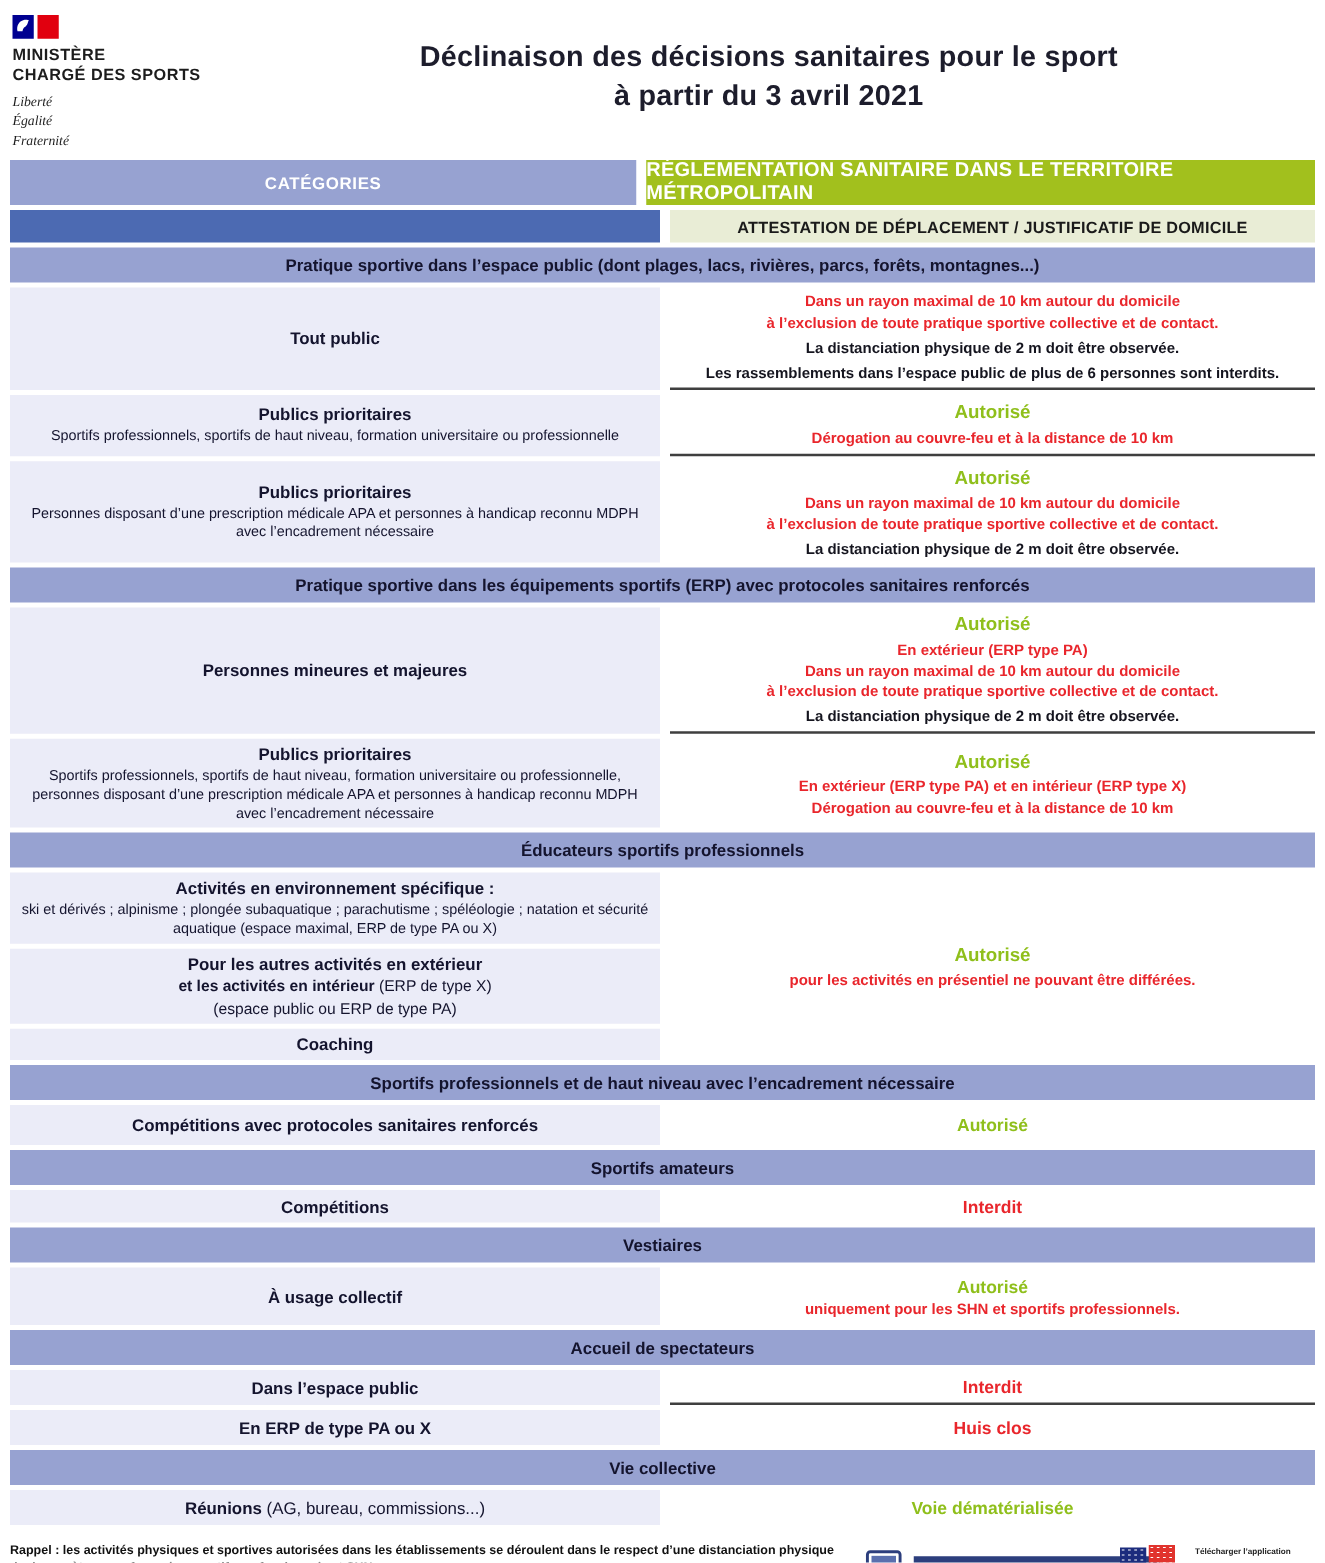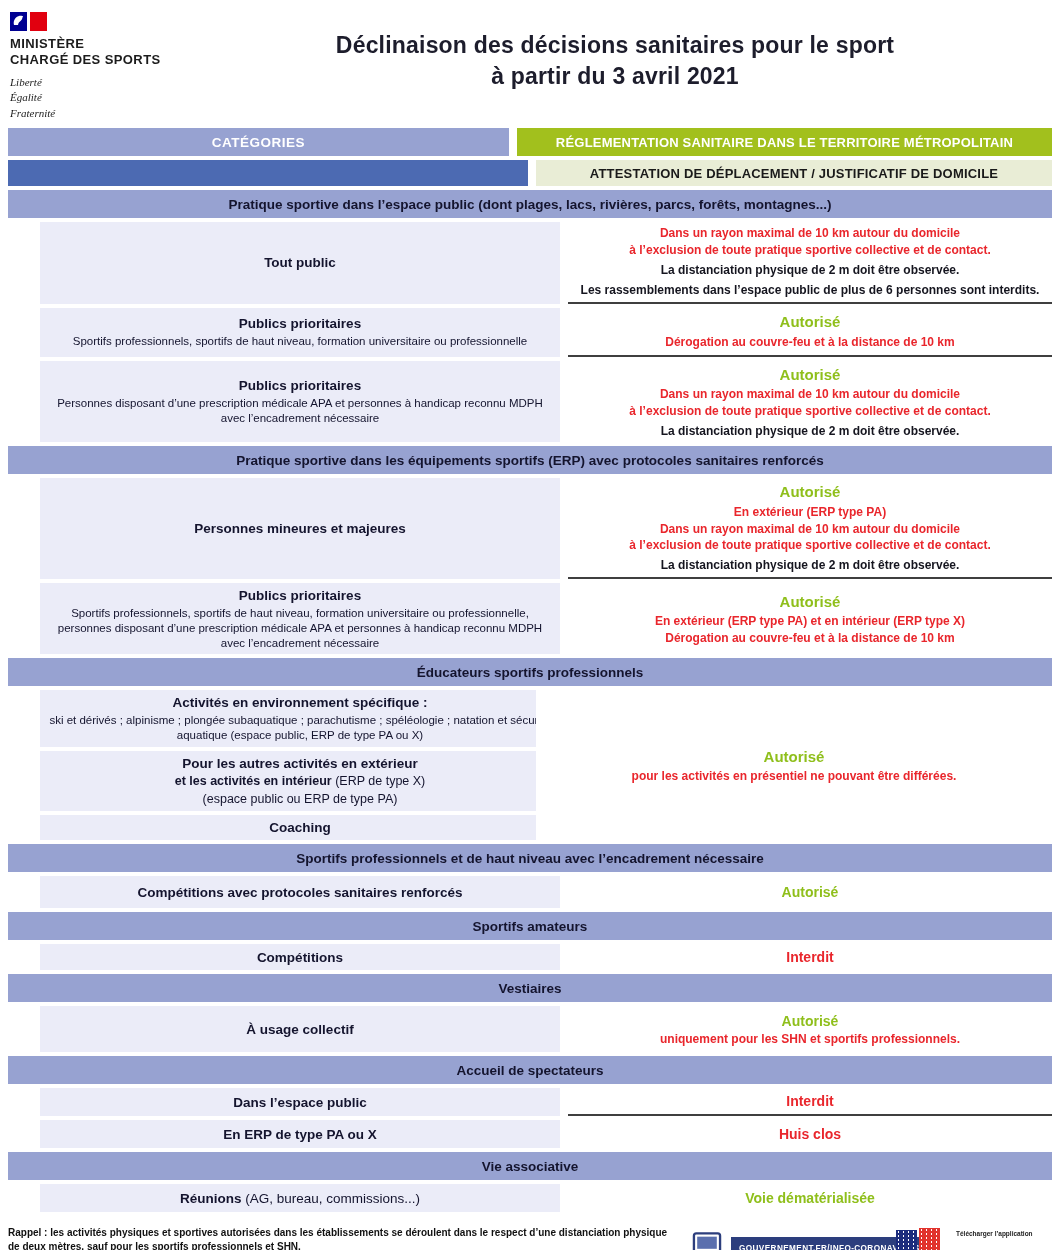--- a/index.html
+++ b/index.html
@@ -26,26 +26,26 @@
   .flag .b,.flag .r{width:17px;height:19px;display:inline-block;position:relative;}
   .flag .b{background:#000091;}
   .flag .r{background:#e1000f;}
   .flag .b svg{position:absolute;left:2px;top:2px;}
   .min-name{font-size:13px;font-weight:bold;letter-spacing:.4px;line-height:1.25;color:#1c1c1c;}
   .motto{margin-top:6px;font-family:"Liberation Serif",serif;font-style:italic;font-size:11px;line-height:1.45;color:#1c1c1c;}
   .title{flex:1;text-align:center;padding-top:22px;font-size:23px;font-weight:bold;line-height:1.35;color:#1d1d2c;letter-spacing:.2px;}
 
   
   .trow{display:flex;gap:8px;margin-top:4px;}
-  .lcell{width:520px;background:var(--lavender);display:flex;flex-direction:column;justify-content:center;text-align:center;padding:4px 6px;margin-left:32px;}
+  .lcell{width:520px;background:var(--lavender);display:flex;flex-direction:column;justify-content:center;text-align:center;padding:4px 6px;}
   .rcell{flex:1;background:#fff;display:flex;flex-direction:column;justify-content:center;text-align:center;padding:3px 6px;}
   .rline{border-bottom:2.5px solid var(--divider);}
   .band{margin-top:4px;min-height:28px;background:var(--periwinkle);display:flex;align-items:center;justify-content:center;text-align:center;font-weight:bold;font-size:13.5px;color:var(--dark);}
   .hdr-left{width:501px;min-height:28px;background:var(--periwinkle);display:flex;align-items:center;justify-content:center;color:#fff;font-weight:bold;font-size:13.5px;letter-spacing:.5px;}
-  .hdr-right{flex:1;min-height:28px;background:var(--green-header);display:flex;align-items:center;justify-content:center;color:#fff;font-weight:bold;font-size:13px;letter-spacing:.2px;}
+  .hdr-right{flex:1;min-height:28px;background:var(--green-header);display:flex;align-items:center;justify-content:center;color:#fff;font-weight:bold;font-size:16px;letter-spacing:.2px;}
   .att-left{width:520px;min-height:26px;background:var(--royal-blue);}
   .att-right{flex:1;min-height:26px;background:var(--light-green);display:flex;align-items:center;justify-content:center;font-weight:bold;font-size:13px;color:#1a1a1a;letter-spacing:.2px;}
   .ltitle{font-weight:bold;font-size:13.5px;line-height:1.3;}
   .lsub{font-size:11.5px;line-height:1.3;margin-top:1px;}
   .g1{color:var(--text-green);font-weight:bold;font-size:14px;line-height:1.45;}
   .g2{color:var(--text-green);font-weight:bold;font-size:15px;line-height:1.5;}
   .rd{color:var(--text-red);font-weight:bold;font-size:12px;line-height:1.4;}
   .bk{color:#15151f;font-weight:bold;font-size:12px;line-height:1.4;margin-top:3px;}
   .lstack{width:520px;display:flex;flex-direction:column;gap:4px;}
   .lstack .lcell{width:100%;}
@@ -171,21 +171,21 @@
       <div class="rd">Dérogation au couvre-feu et à la distance de 10 km</div>
     </div>
   </div>
 
   <div class="band">Éducateurs sportifs professionnels</div>
 
   <div class="trow">
     <div class="lstack">
       <div class="lcell" style="min-height:54px;">
         <div class="ltitle">Activités en environnement spécifique :</div>
-        <div class="lsub">ski et dérivés ; alpinisme ; plongée subaquatique ; parachutisme ; spéléologie ; natation et sécurité aquatique (espace public, ERP de type PA ou X)</div>
+        <div class="lsub">ski et dérivés ; alpinisme ; plongée subaquatique ; parachutisme ; spéléologie ; natation et sécurité aquatique (espace maximal, ERP de type PA ou X)</div>
       </div>
       <div class="lcell" style="min-height:60px;">
         <div class="ltitle">Pour les autres activités en extérieur</div>
         <div class="lsub" style="font-size:12.5px;"><b>et les activités en intérieur</b><span> (ERP de type X)</span></div>
         <div class="lsub" style="font-size:12.5px;">(espace public ou ERP de type PA)</div>
       </div>
       <div class="lcell" style="min-height:24px;">
         <div class="ltitle">Coaching</div>
       </div>
     </div>
@@ -242,21 +242,21 @@
 
   <div class="trow">
     <div class="lcell" style="min-height:28px;">
       <div class="ltitle">En ERP de type PA ou X</div>
     </div>
     <div class="rcell" style="min-height:28px;">
       <div class="rd" style="font-size:14px;">Huis clos</div>
     </div>
   </div>
 
-  <div class="band">Vie associative</div>
+  <div class="band">Vie collective</div>
 
   <div class="trow">
     <div class="lcell" style="min-height:28px;">
       <div style="font-size:13.5px;"><b>Réunions</b><span> (AG, bureau, commissions...)</span></div>
     </div>
     <div class="rcell" style="min-height:28px;">
       <div class="g1">Voie dématérialisée</div>
     </div>
   </div>
 

